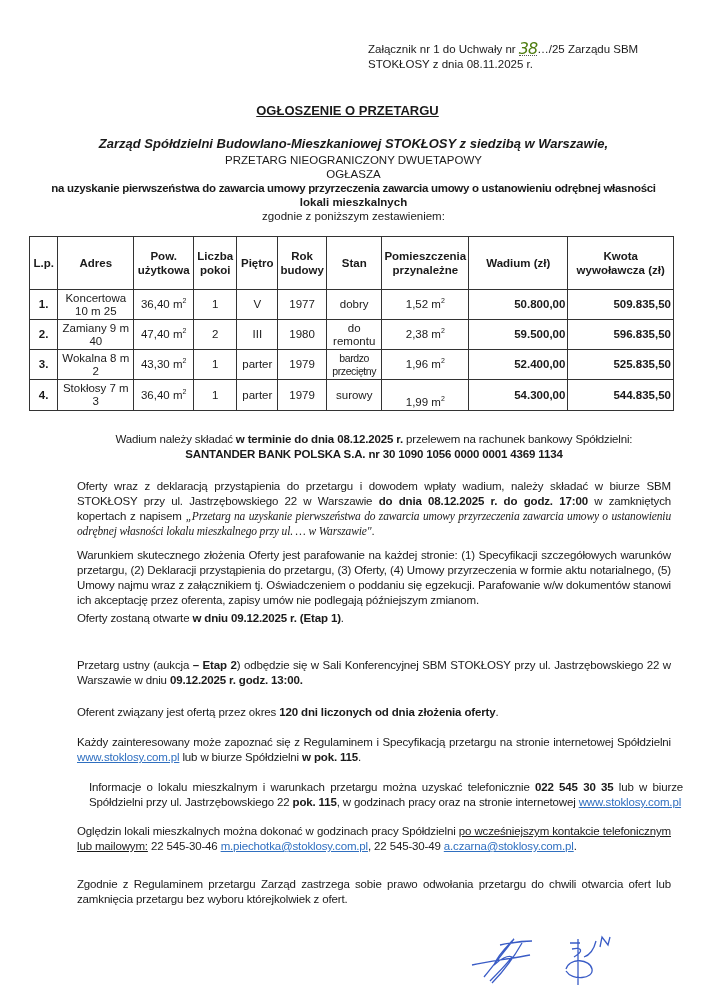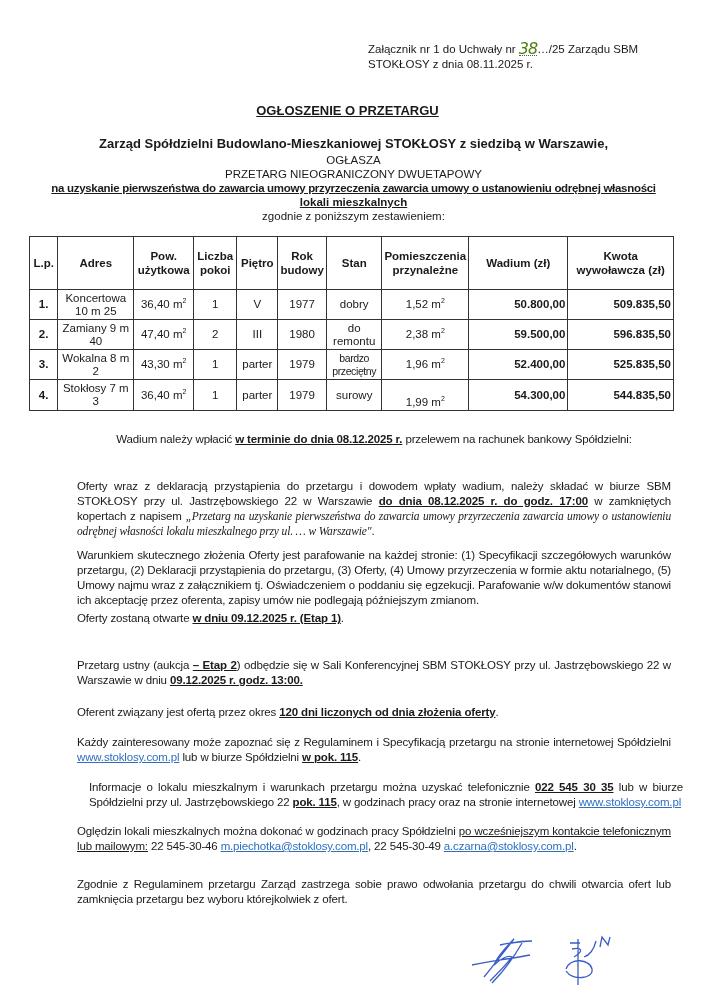--- a/index.html
+++ b/index.html
@@ -17,61 +17,61 @@
   }
   .dot-under { border-bottom: 1px dotted #555; }
   .title {
     position: absolute; left: 0; width: 695px; top: 103px; text-align: center;
     font-weight: bold; font-size: 13px; text-decoration: underline;
   }
   .intro {
     position: absolute; left: 20px; width: 667px; top: 135px; text-align: center;
     font-size: 11.5px; line-height: 14px;
   }
-  .intro .board { font-weight: bold; font-size: 13px; line-height: 18px; }
+  .intro .board { font-weight: bold; font-style: italic; font-size: 13px; line-height: 18px; }
   .intro .b { font-weight: bold; }
   .intro .cond { letter-spacing: -0.3px; }
   table.offers {
     position: absolute; left: 29px; top: 236px; width: 645px;
     border-collapse: collapse; font-size: 11.5px; text-align: center;
   }
   table.offers th, table.offers td {
     border: 1px solid #333; padding: 0 2px;
   }
   table.offers th { font-weight: bold; height: 52px; line-height: 14px; }
   table.offers td { height: 29px; line-height: 13px; }
   table.offers td.lp { font-weight: bold; }
   table.offers td.money { font-weight: bold; padding-left: 45px; }
   table.offers td.low { vertical-align: bottom; padding-bottom: 1px; }
   .para {
     position: absolute; left: 77px; width: 594px; font-size: 11.5px; line-height: 15px;
     text-align: justify; letter-spacing: -0.15px;
   }
   .para.center { text-align: center; }
-  .b { font-weight: bold; text-decoration: underline; }
+  .b { font-weight: bold; }
   .i { font-style: italic; font-family: Liberation Serif, serif; }
   .u { text-decoration: underline; }
   a.link { color: #2f6fc0; text-decoration: underline; }
   .sig { position: absolute; top: 935px; }
   sup { font-size: 7px; line-height: 0; }
 </style>
 </head>
 <body>
 
 <div class="annex">
   <span>Załącznik nr 1 do Uchwały nr </span><span class="dot-under"><span class="hand-num">38</span></span><span>…/25 Zarządu SBM</span><br>
   <span>STOKŁOSY z dnia 08.11.2025 r.</span>
 </div>
 
 <div class="title">OGŁOSZENIE O PRZETARGU</div>
 
 <div class="intro">
   <div class="board">Zarząd Spółdzielni Budowlano-Mieszkaniowej STOKŁOSY z siedzibą w Warszawie,</div>
+  <div>PRZETARG NIEOGRANICZONY DWUETAPOWY</div>
   <div>OGŁASZA</div>
-  <div>PRZETARG NIEOGRANICZONY DWUETAPOWY</div>
   <div class="b cond">na uzyskanie pierwszeństwa do zawarcia umowy przyrzeczenia zawarcia umowy o ustanowieniu odrębnej własności</div>
   <div class="b">lokali mieszkalnych</div>
   <div>zgodnie z poniższym zestawieniem:</div>
 </div>
 
 <table class="offers">
   <colgroup>
     <col style="width:38px">
       <col style="width:111px">
       <col style="width:70px">
@@ -143,21 +143,22 @@
       <td>1979</td>
       <td>surowy</td>
       <td class="low"><span>1,99</span> <span>m</span><sup>2</sup></td>
       <td class="money">54.300,00</td>
       <td class="money">544.835,50</td>
     </tr>
   </tbody>
 </table>
 
 <div class="para center" style="top:432px;">
-  <span>Wadium należy wpłacić </span><span class="b">w terminie do dnia 08.12.2025 r.</span><span> przelewem na rachunek bankowy Spółdzielni:</span><br>
+  <span>Wadium należy składać </span><span class="b">w terminie do dnia 08.12.2025 r.</span><span> przelewem na rachunek bankowy Spółdzielni:</span><br>
+  <span class="b">SANTANDER BANK POLSKA S.A. nr 30 1090 1056 0000 0001 4369 1134</span>
 </div>
 
 <div class="para" style="top:479px;">
   <span>Oferty wraz z deklaracją przystąpienia do przetargu i dowodem wpłaty wadium, należy składać w biurze SBM STOKŁOSY przy  ul. Jastrzębowskiego 22 w Warszawie </span><span class="b">do dnia 08.12.2025 r. do godz. 17:00</span><span>  w zamkniętych kopertach z napisem </span><span class="i">„Przetarg na uzyskanie pierwszeństwa do zawarcia umowy przyrzeczenia zawarcia umowy o ustanowieniu odrębnej własności lokalu mieszkalnego przy ul. … w Warszawie"</span><span>.</span>
 </div>
 
 <div class="para" style="top:548px;">Warunkiem skutecznego złożenia Oferty jest parafowanie na każdej stronie: (1) Specyfikacji szczegółowych warunków przetargu, (2) Deklaracji przystąpienia do przetargu, (3) Oferty, (4) Umowy przyrzeczenia w formie aktu notarialnego, (5) Umowy najmu wraz  z załącznikiem tj. Oświadczeniem o poddaniu się egzekucji. Parafowanie w/w dokumentów stanowi ich akceptację przez oferenta, zapisy umów nie podlegają późniejszym zmianom.</div>
 
 <div class="para" style="top:611px;">
   <span>Oferty zostaną otwarte </span><span class="b">w dniu 09.12.2025 r. (Etap 1)</span><span>.</span>

